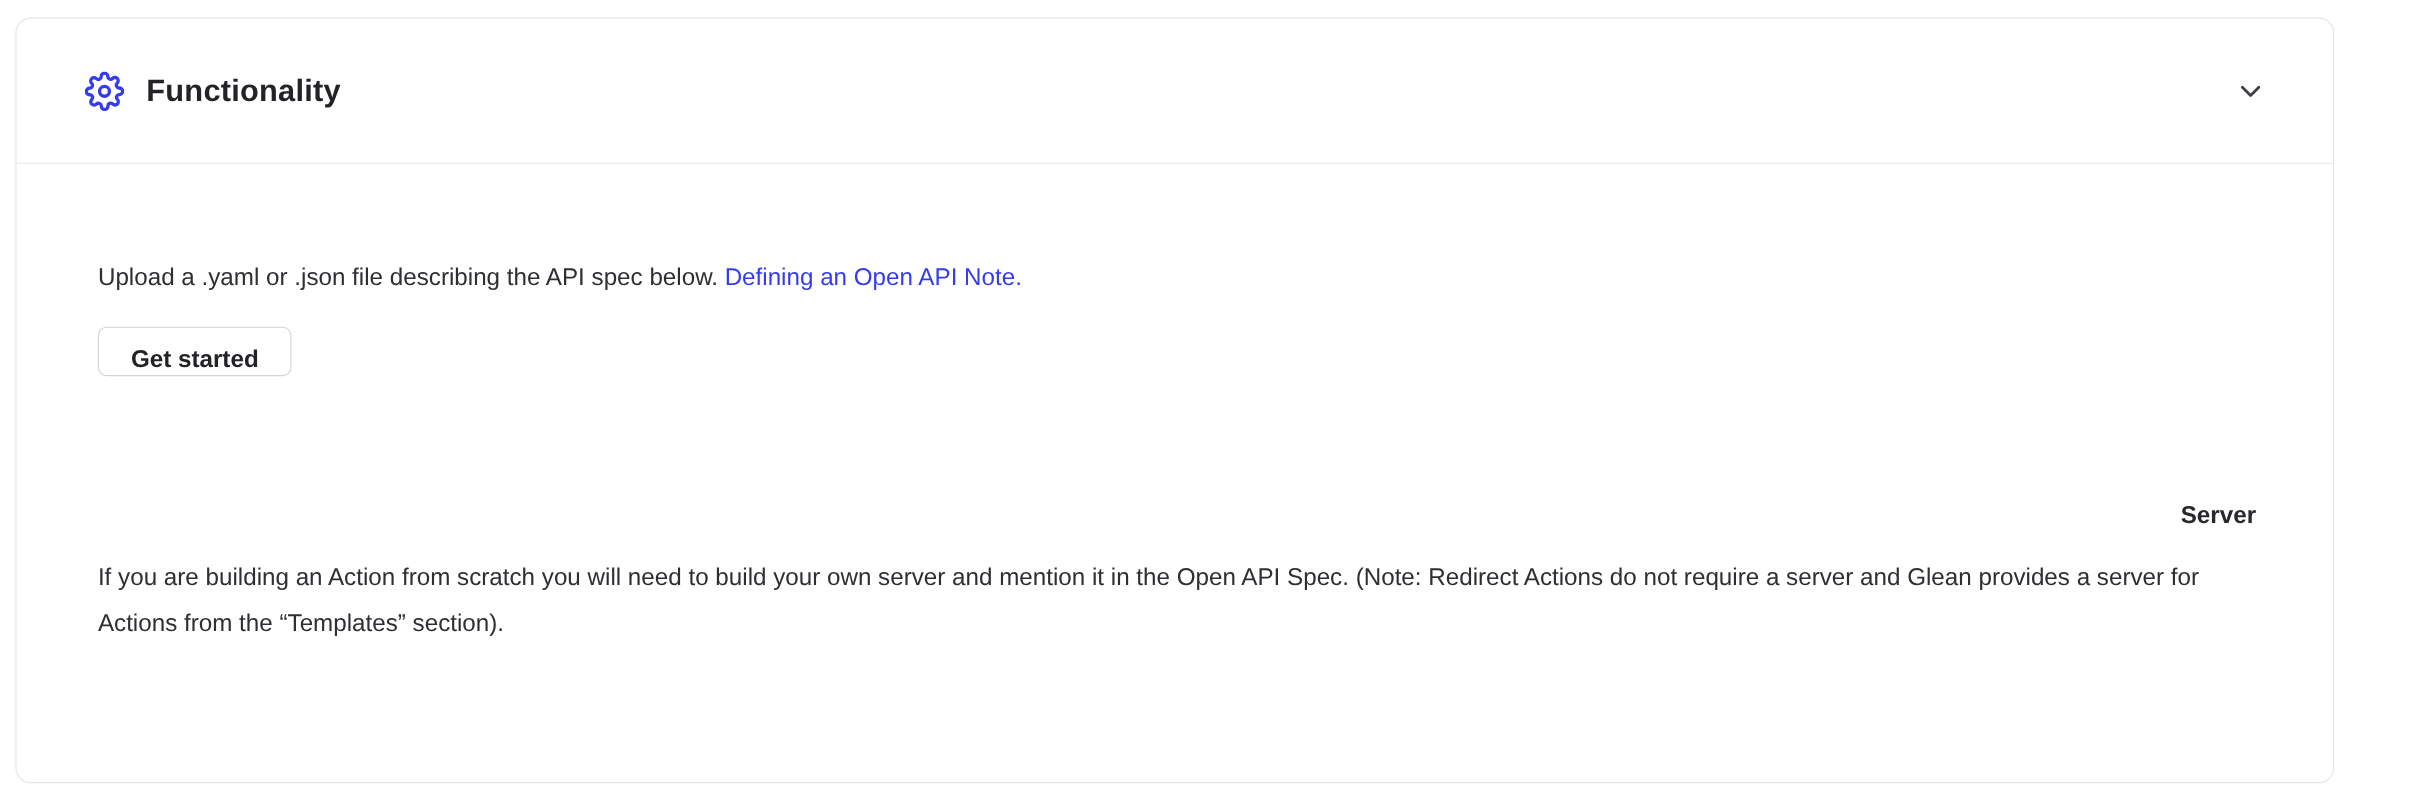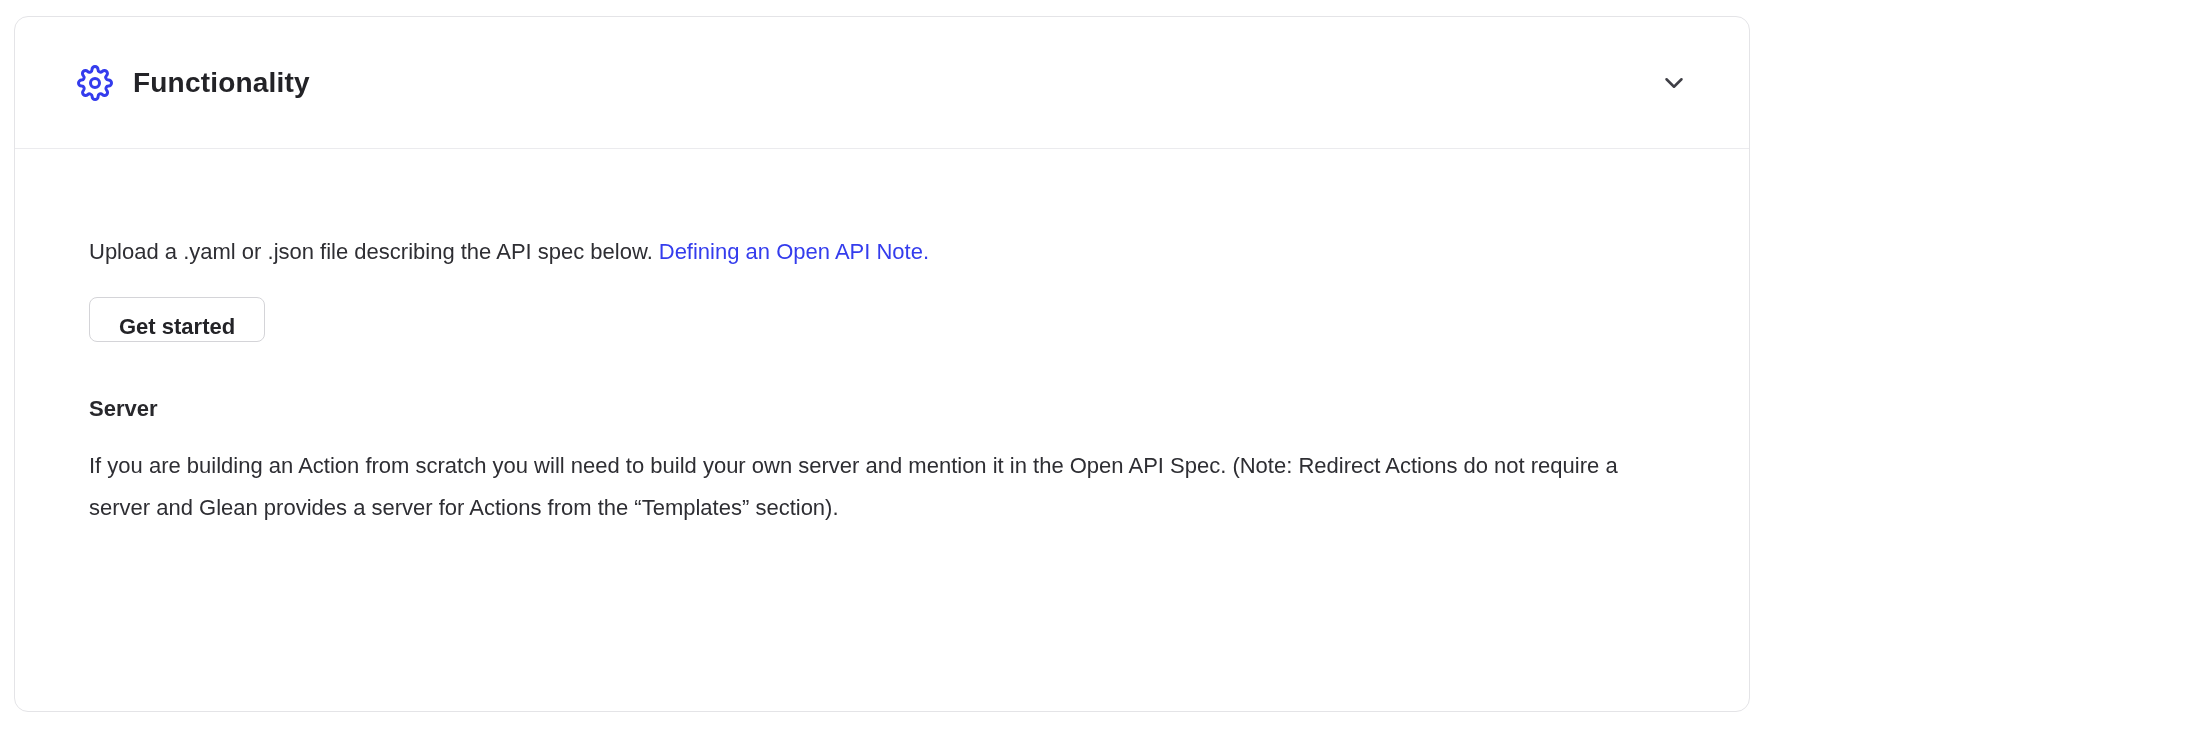--- a/index.html
+++ b/index.html
@@ -13,21 +13,21 @@
     position: relative;
     width: 2202px;
     height: 730px;
     background: #ffffff;
     overflow: hidden;
   }
   .card {
     position: absolute;
     left: 14px;
     top: 16px;
-    width: 1736px;
+    width: 2108px;
     height: 696px;
     background: #ffffff;
     border: 1px solid #e4e4e7;
     border-radius: 14px;
   }
   .card-header {
     display: flex;
     align-items: center;
     height: 132px;
     padding: 0 60px 0 62px;
@@ -89,24 +89,24 @@
     border: 1px solid #d4d4d8;
     border-radius: 8px;
     font-size: 22px;
     font-weight: 600;
     color: #232327;
     line-height: 28px;
     cursor: pointer;
     font-family: inherit;
   }
   .server-row {
-    margin-top: 53px;
+    margin-top: 112px;
     display: flex;
     align-items: baseline;
-    justify-content: space-between;
+    justify-content: flex-end;
   }
   .server-link {
     font-size: 23px;
     font-weight: 600;
     color: var(--accent, #343CED);
     cursor: pointer;
     text-decoration: none;
   }
   .server-desc {
     margin-top: 22px;

